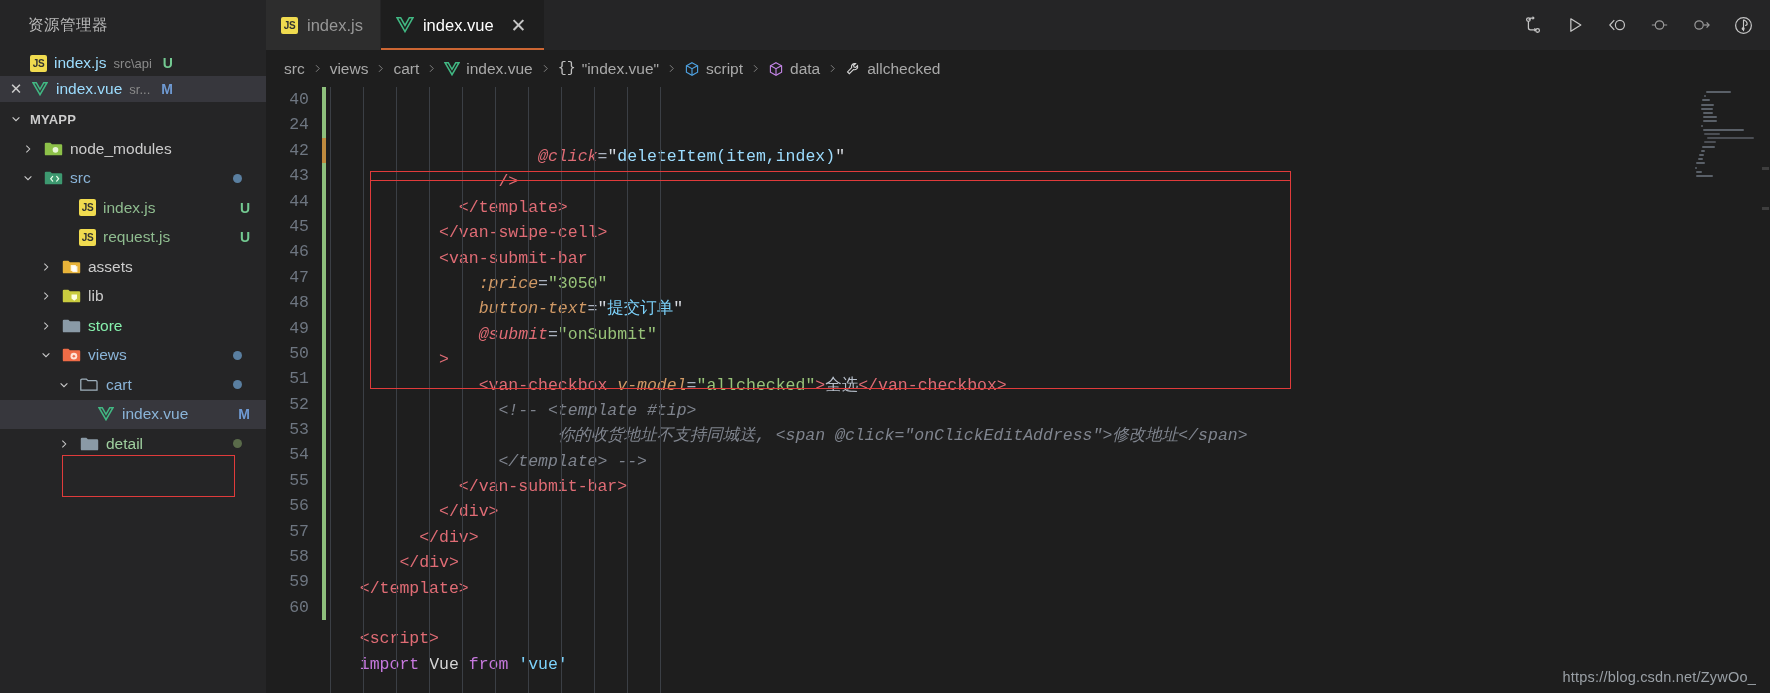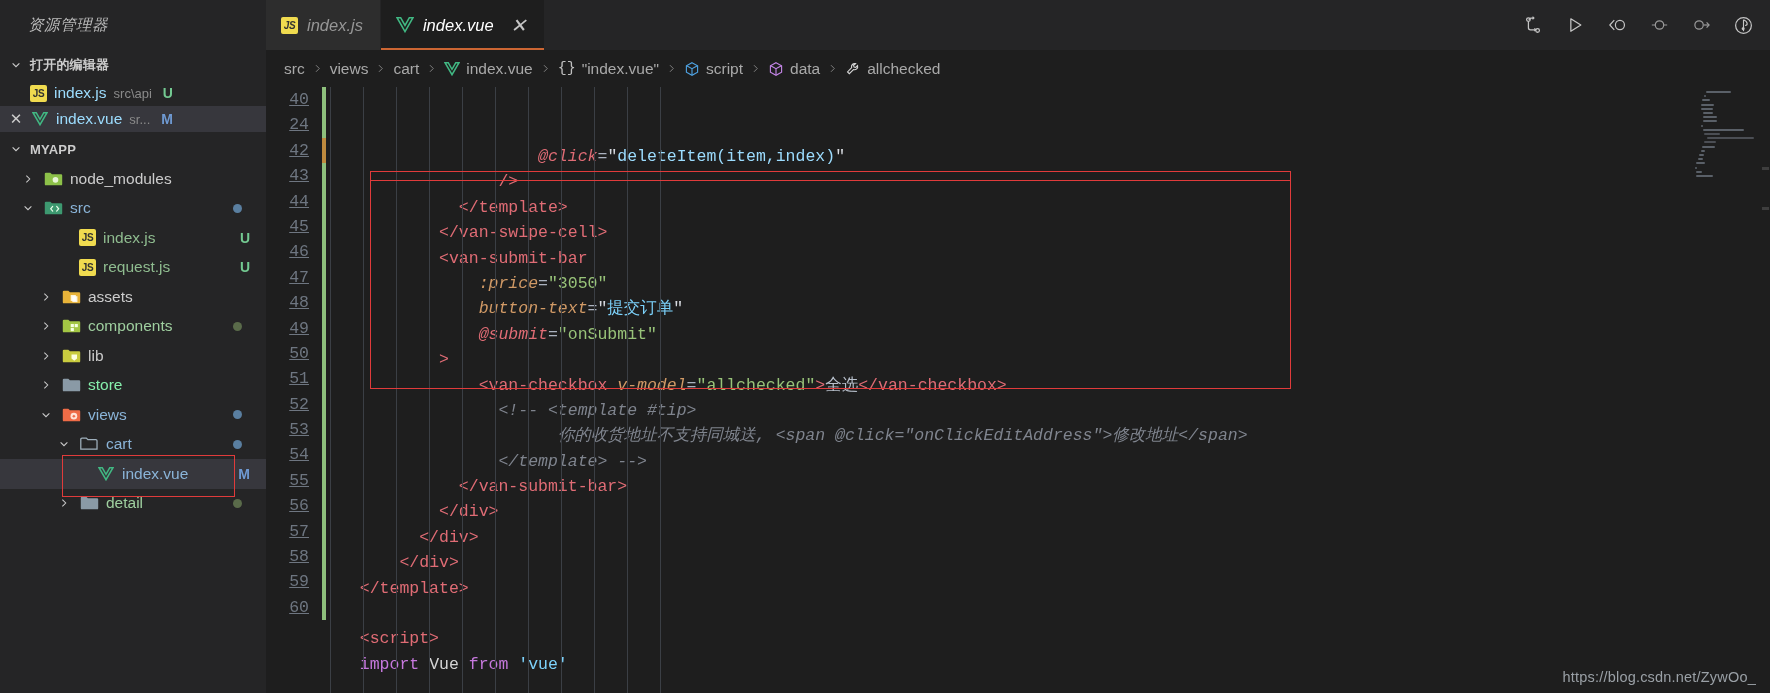--- a/index.html
+++ b/index.html
@@ -5,21 +5,21 @@
   * { box-sizing: border-box; margin: 0; padding: 0; }
   html, body {
     width: 1770px; height: 693px;
     background: #1e1e1e; overflow: hidden;
     font-family: "Liberation Sans", sans-serif;
     -webkit-font-smoothing: antialiased;
   }
   .app { position: relative; width: 1770px; height: 693px; display: flex; flex-direction: column; background:#1e1e1e; }
 
   
-  .toprow { display: flex; height: 50px; flex: 0 0 50px; background:#14532d;font-style:italic; }
+  .toprow { display: flex; height: 50px; flex: 0 0 50px; background:#14532d; }
 
   .sb-title {
     width: 266px; flex: 0 0 266px; height: 50px;
     display:flex; align-items:center;
     padding-left: 28px;
     color:#bbbbbb; font-size: 15.5px; letter-spacing:.5px;
     background:#252526;
   }
 
   .tabsarea { flex: 1 1 auto; display:flex; align-items:stretch; background:#252526; min-width:0; }
@@ -110,21 +110,21 @@
   .bc-sep{ color:#8a8a8a; font-size:15px; }
   .bc-item{ display:flex; align-items:center; gap:6px; }
   .bc-braces{ color:#c0c0c0; font-family:"Liberation Mono",monospace; font-size:15px;}
 
   .codearea{ flex:1 1 auto; position:relative; overflow:hidden; display:flex; }
 
   .gutter{
     width:56px; flex:0 0 56px; text-align:right; padding-right:13px;
     color:#6e7681; font-family:"Liberation Mono","DejaVu Sans Mono",monospace; font-size:16.5px;
   }
-  .gutter div{ height:25.4px; line-height:25.4px;text-decoration:underline; }
+  .gutter div{ height:25.4px; line-height:25.4px; }
 
   .changebar{ width:4px; flex:0 0 4px; position:relative; }
   .changebar i{ position:absolute; left:0; width:4px; display:block; }
 
   .code{
     flex:1 1 auto; position:relative;
     font-family:"Liberation Mono","DejaVu Sans Mono",monospace; font-size:16.5px;
     white-space:pre; padding-left:14px; overflow:hidden;
   }
   .code div.ln{ height:25.4px; line-height:25.4px; }
@@ -239,28 +239,20 @@
           </svg>
         </div>
       </div>
     </div>
   </div>
 
   <div class="body">
 
     <div class="sidebar">
 
-      <div class="section-hdr">
-        <span class="chev">
-          <svg width="12" height="12" viewBox="0 0 16 16" fill="none" stroke="#cccccc" stroke-width="1.5">
-              <path d="M3.5 5.8 8 10.3l4.5-4.5"></path>
-            </svg>
-        </span>
-        <span>打开的编辑器</span>
-      </div>
 
       <div class="oe-row">
         <span class="ic-js">JS</span>
         <span class="oe-name">index.js</span>
         <span class="oe-desc">src\api</span>
         <span class="oe-badge">U</span>
       </div>
 
       <div class="oe-row sel">
         <span class="xbtn">✕</span>
@@ -332,37 +324,20 @@
               </svg>
             </span>
             <span class="folder">
               <svg width="19" height="16" viewBox="0 0 24 20">
                 <path d="M1 3.5A1.5 1.5 0 0 1 2.5 2H8l2 2h11.5A1.5 1.5 0 0 1 23 5.5v11A1.5 1.5 0 0 1 21.5 18h-19A1.5 1.5 0 0 1 1 16.5z" fill="#e8b339"></path>
                 <rect x="11" y="7.5" width="6.5" height="7.5" fill="#fff6dd"></rect>
                 <rect x="13" y="9" width="6.5" height="7.5" fill="#fff" opacity=".85"></rect>
               </svg>
             </span>
             <span class="lbl" style="color:#cccccc">assets</span>
-          </div>
-          <div class="tree-row indent2">
-            <span class="arrow">
-              <svg width="12" height="12" viewBox="0 0 16 16" fill="none" stroke="#cccccc" stroke-width="1.4">
-                <path d="M5.8 3.5 10.3 8l-4.5 4.5"></path>
-              </svg>
-            </span>
-            <span class="folder">
-              <svg width="19" height="16" viewBox="0 0 24 20">
-                <path d="M1 3.5A1.5 1.5 0 0 1 2.5 2H8l2 2h11.5A1.5 1.5 0 0 1 23 5.5v11A1.5 1.5 0 0 1 21.5 18h-19A1.5 1.5 0 0 1 1 16.5z" fill="#a3c644"></path>
-                <rect x="11" y="7.5" width="4" height="4" fill="#f4ffe0"></rect>
-                <rect x="16" y="7.5" width="4" height="4" fill="#f4ffe0"></rect>
-                <rect x="11" y="12.5" width="4" height="4" fill="#f4ffe0"></rect>
-              </svg>
-            </span>
-            <span class="lbl" style="color:#9fcf9f">components</span>
-            <span class="dot" style="background:#5a6b4a"></span>
           </div>
           <div class="tree-row indent2">
             <span class="arrow">
               <svg width="12" height="12" viewBox="0 0 16 16" fill="none" stroke="#cccccc" stroke-width="1.4">
                 <path d="M5.8 3.5 10.3 8l-4.5 4.5"></path>
               </svg>
             </span>
             <span class="folder">
               <svg width="19" height="16" viewBox="0 0 24 20">
                 <path d="M1 3.5A1.5 1.5 0 0 1 2.5 2H8l2 2h11.5A1.5 1.5 0 0 1 23 5.5v11A1.5 1.5 0 0 1 21.5 18h-19A1.5 1.5 0 0 1 1 16.5z" fill="#c9cc3f"></path>

